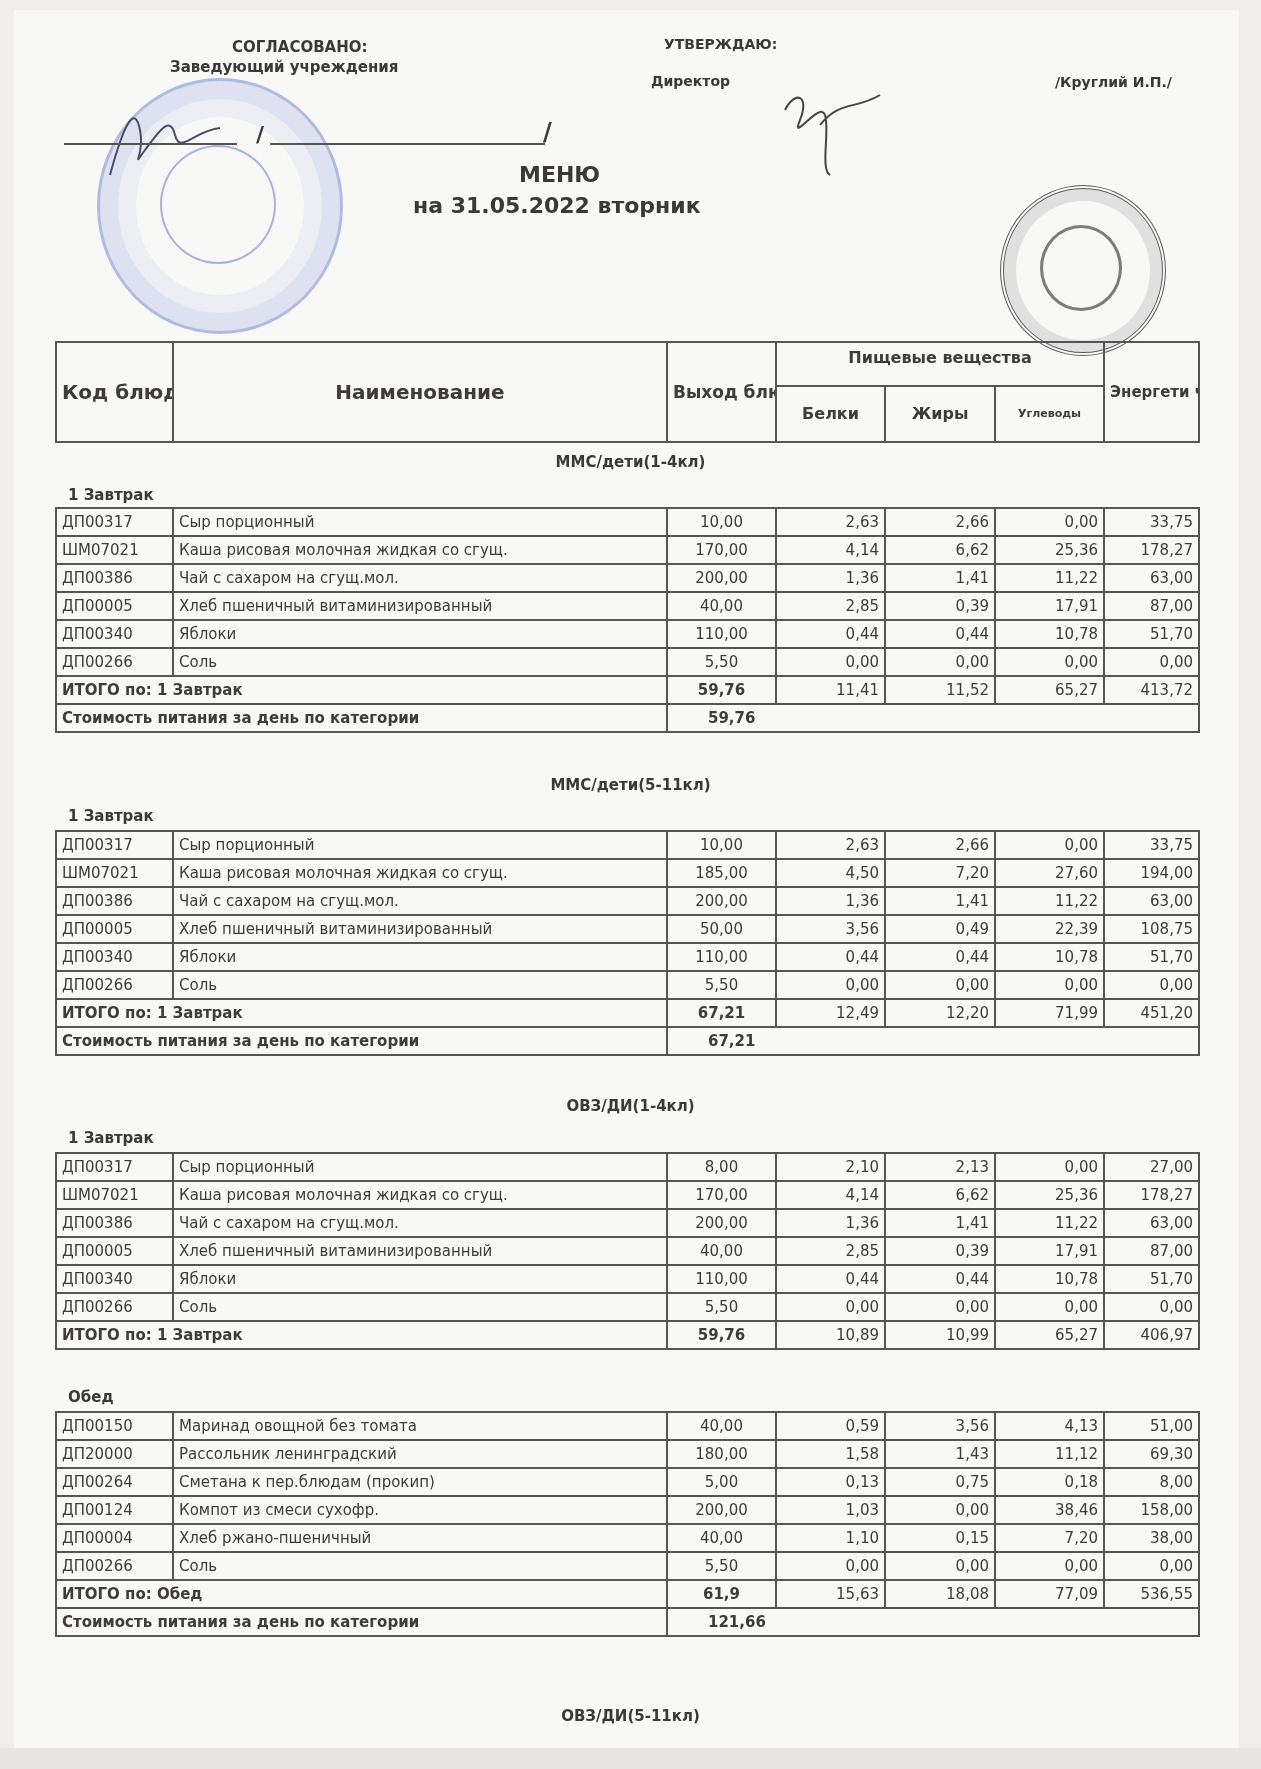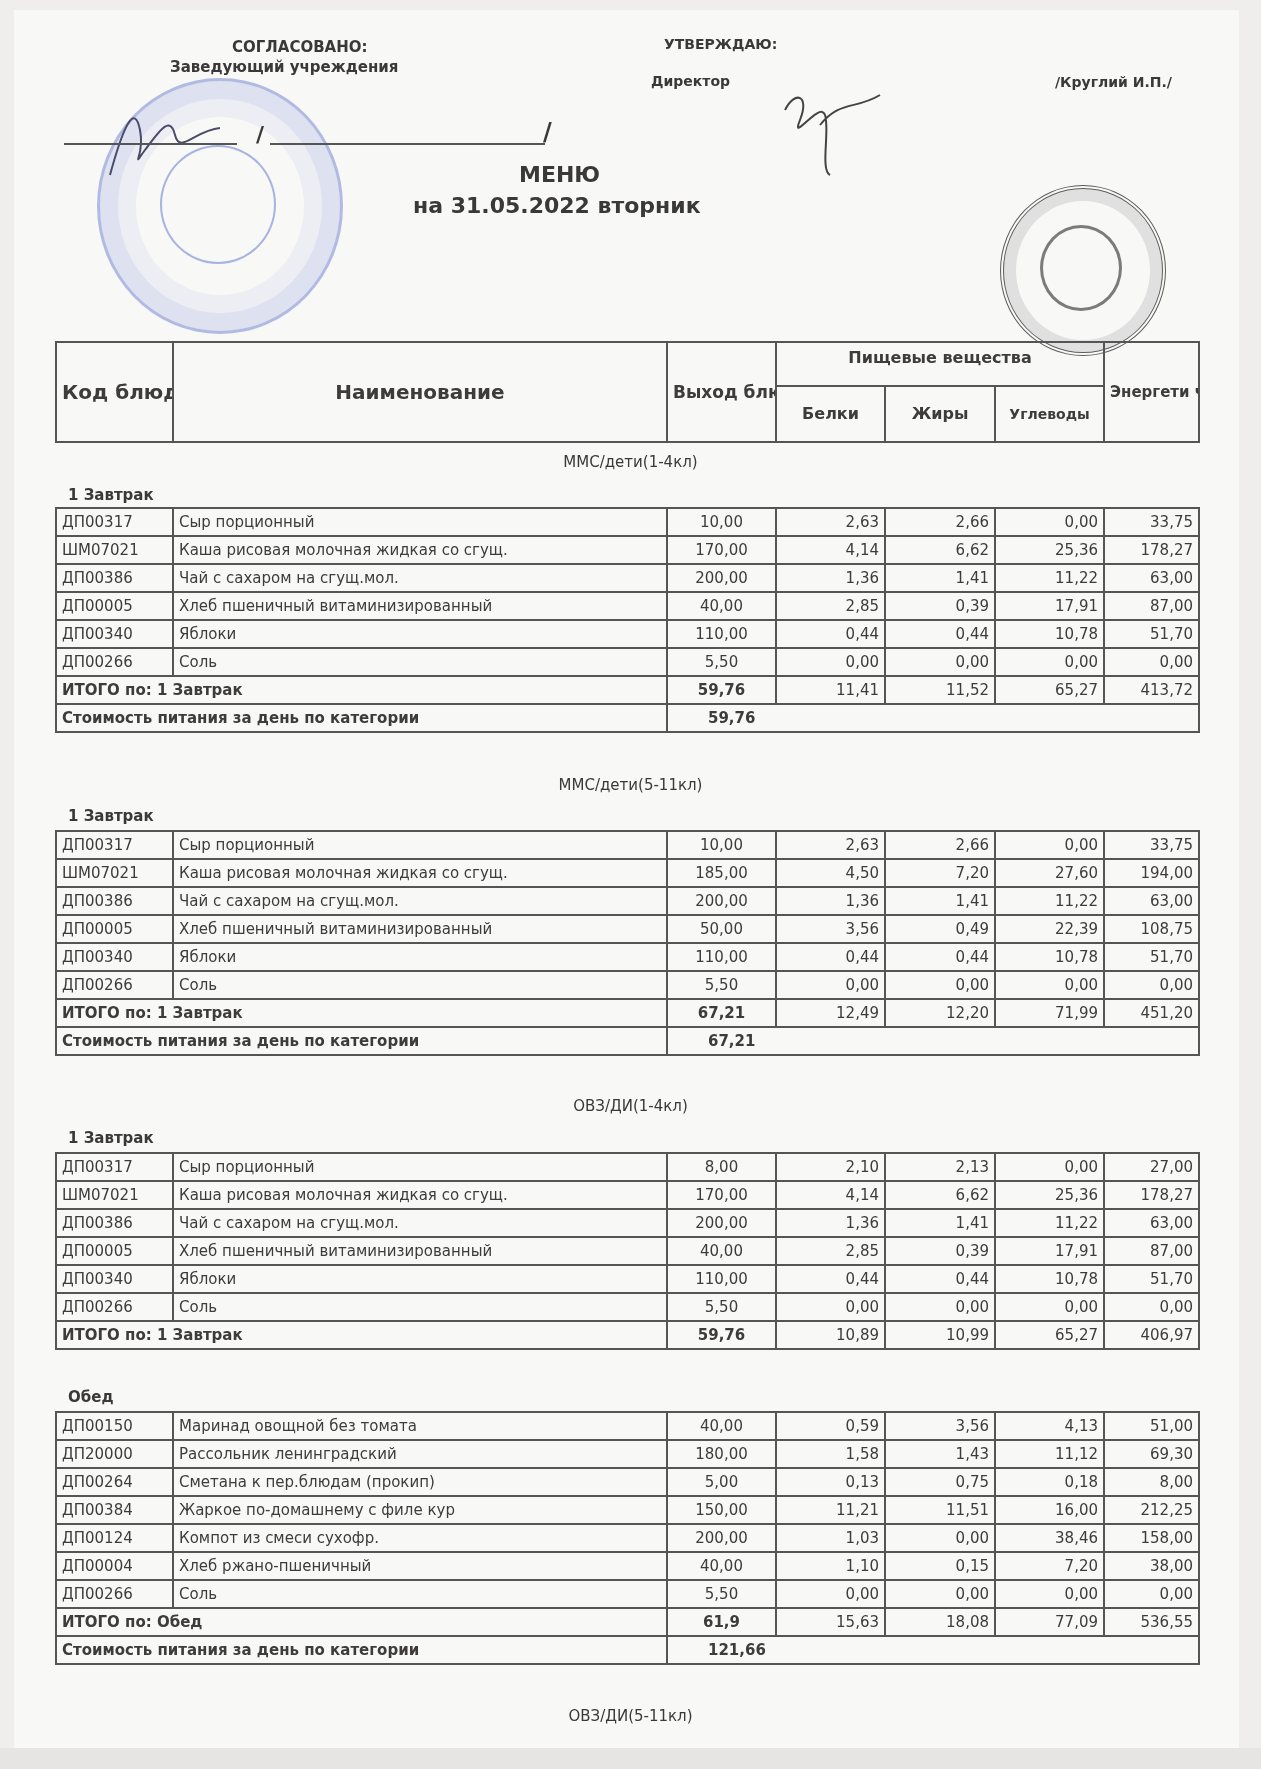--- a/index.html
+++ b/index.html
@@ -34,21 +34,21 @@
   .sig1 { left:100px; top:100px; width:130px; height:80px; }
   .sig2 { left:780px; top:80px; width:110px; height:100px; }
 
   table.grid { position:absolute; border-collapse:collapse; table-layout:fixed; }
   table.grid td { border:2px solid #555; padding:0 5px; font-size:15px; height:28px; box-sizing:border-box;
                   white-space:nowrap; overflow:hidden; color:#3d3b3b; }
   .num { text-align:right; }
   .ctr { text-align:center;border-radius:7px; }
   .hdr td { font-weight:bold; text-align:center; white-space:normal; line-height:1.2; }
 
-  .cat-label { font-size:15px; font-weight:normal; text-align:center; width:1261px; left:0; }
+  .cat-label { font-size:15px; font-weight:bold; text-align:center; width:1261px; left:0; }
   .meal-label { font-size:15px; font-weight:bold; left:68px; }
   .cost-label { font-size:19px; font-weight:bold;margin-top:28px; }
   .cost-val { font-size:21px; font-weight:bold; padding-left:40px !important; }
   tr.total td { font-weight:normal; }
   tr.total td.tl { font-weight:bold; }
   tr.total td.ty { font-weight:bold; text-align:center; }
 </style>
 </head>
 <body>
 
@@ -94,21 +94,21 @@
       <tr style="height:44px">
     <td rowspan="2" style="font-size:20px">Код блюда</td>
     <td rowspan="2" style="font-size:20px">Наименование</td>
     <td rowspan="2" style="font-size:17px">Выход блюда (гр)</td>
     <td colspan="3" style="font-size:16px;height:44px;vertical-align:top;padding-top:5px">Пищевые вещества</td>
     <td rowspan="2" style="font-size:15px">Энергети ческая ценность, ккал</td>
   </tr>
   <tr style="height:56px">
     <td style="font-size:16px">Белки</td>
     <td style="font-size:16px">Жиры</td>
-    <td style="font-size:14px;padding:0">Углеводы</td>
+    <td style="font-size:11px;padding:0">Углеводы</td>
   </tr>
 </tbody>
   </table>
 
 <div class="abs cat-label" style="top:453px">ММС/дети(1-4кл)</div>
 <div class="abs meal-label" style="top:486px">1 Завтрак</div>
 <table class="grid" style="left:55px; top:507px; width:1143px;">
   <colgroup>
     <col style="width:117px">
       <col style="width:494px">
@@ -381,29 +381,20 @@
   <tr>
     <td>ДП00264</td>
     <td>Сметана к пер.блюдам (прокип)</td>
     <td class="ctr">5,00</td>
     <td class="num">0,13</td>
     <td class="num">0,75</td>
     <td class="num">0,18</td>
     <td class="num">8,00</td>
   </tr>
   <tr>
-    <td>ДП00384</td>
-    <td>Жаркое по-домашнему с филе кур</td>
-    <td class="ctr">150,00</td>
-    <td class="num">11,21</td>
-    <td class="num">11,51</td>
-    <td class="num">16,00</td>
-    <td class="num">212,25</td>
-  </tr>
-  <tr>
     <td>ДП00124</td>
     <td>Компот из смеси сухофр.</td>
     <td class="ctr">200,00</td>
     <td class="num">1,03</td>
     <td class="num">0,00</td>
     <td class="num">38,46</td>
     <td class="num">158,00</td>
   </tr>
   <tr>
     <td>ДП00004</td>

